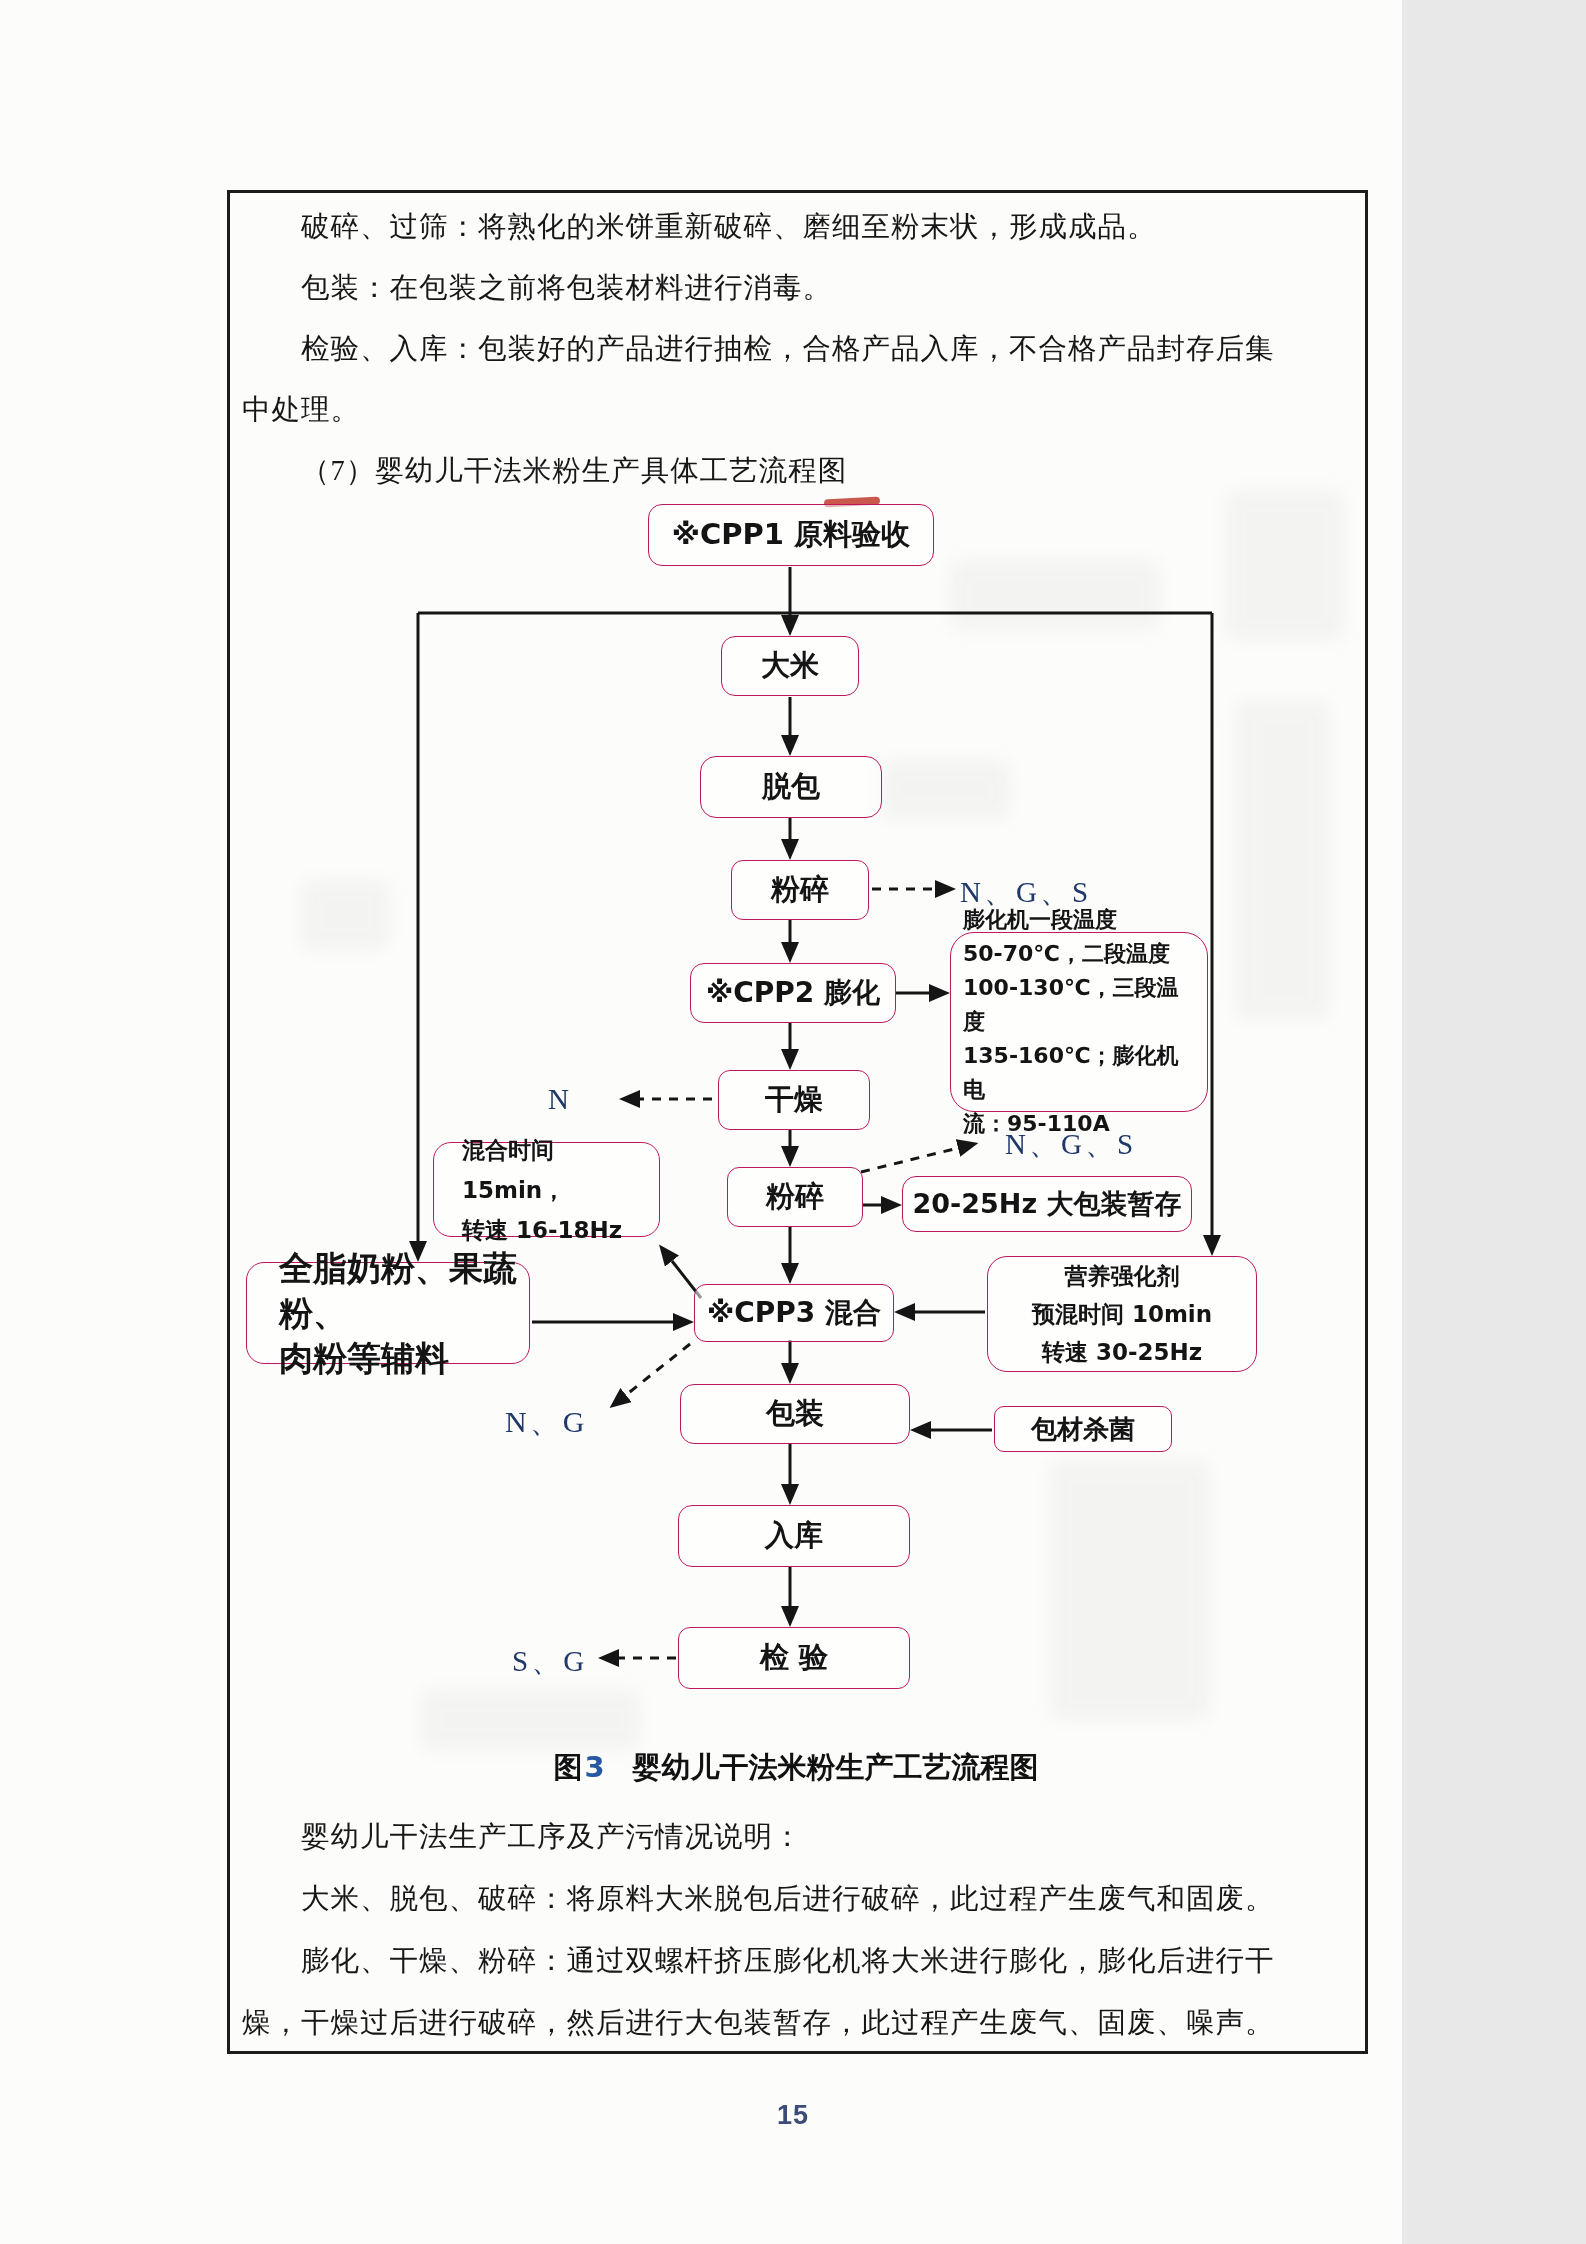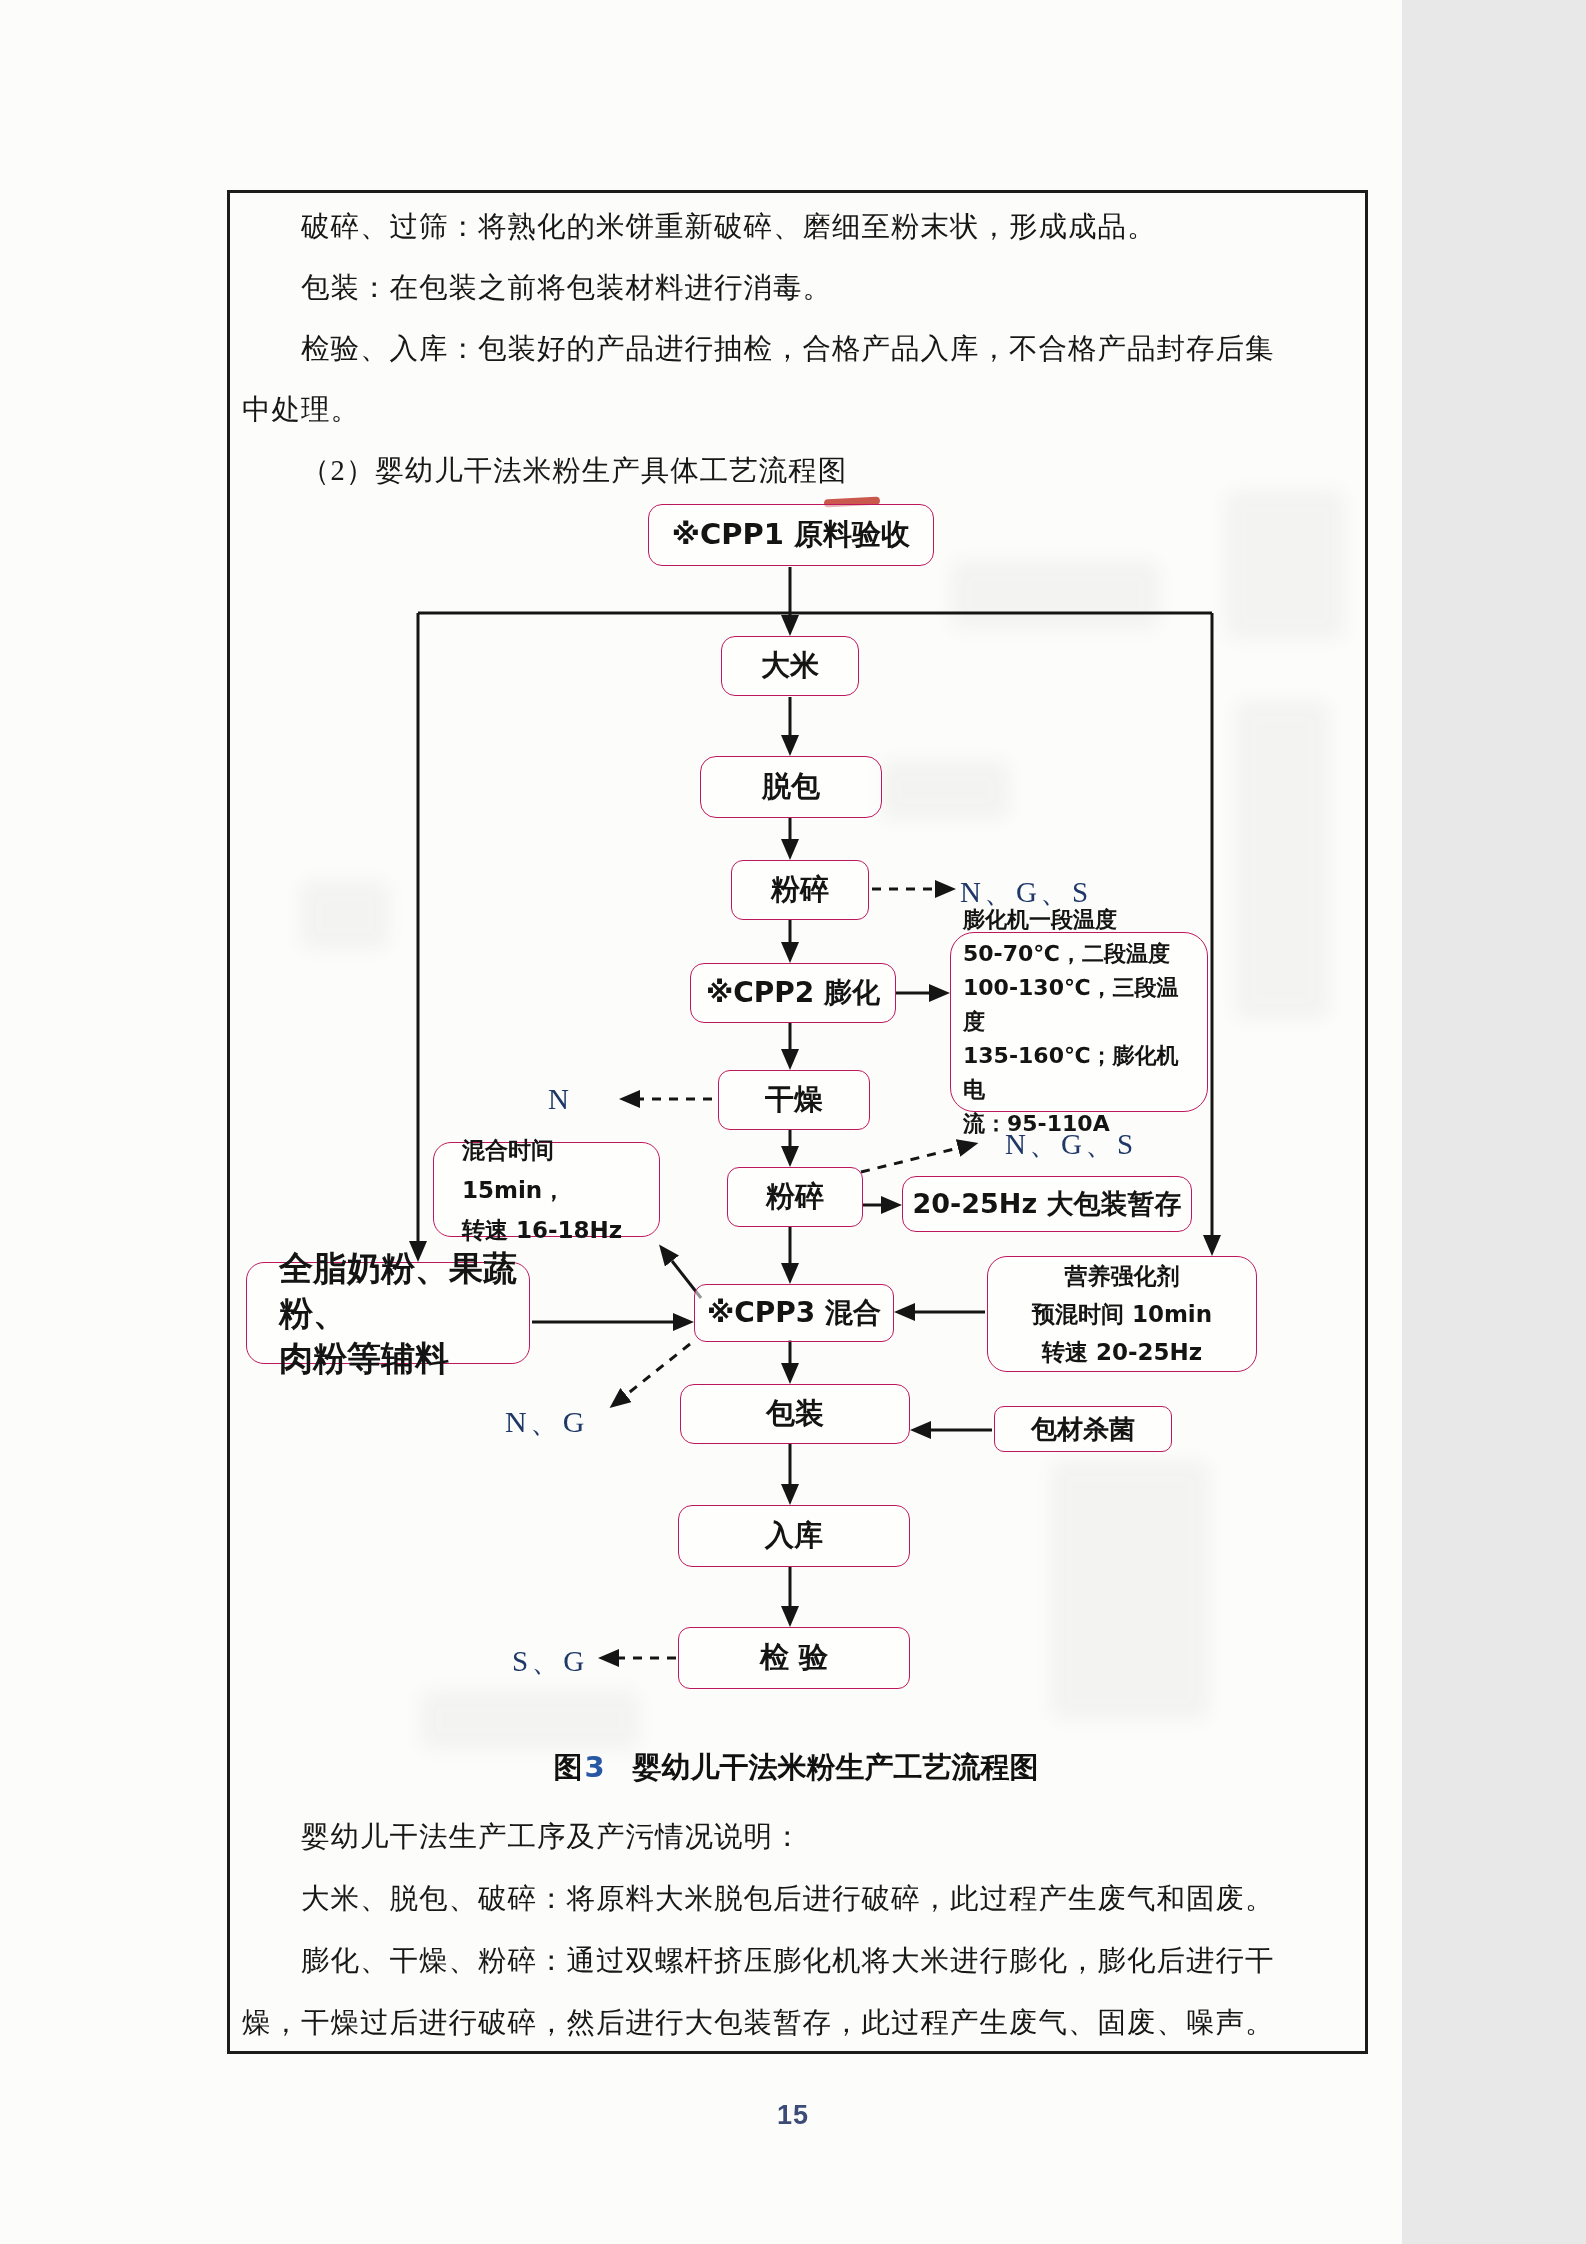--- a/index.html
+++ b/index.html
@@ -45,21 +45,21 @@
   <div class="smudge" style="left:1050px;top:1460px;width:160px;height:260px;"></div>
   <div class="smudge" style="left:420px;top:1690px;width:220px;height:60px;"></div>
 
   <div class="cell-border"></div>
 
   <div class="toplines">
     <div class="textline" style="top:196px;">　　破碎、过筛：将熟化的米饼重新破碎、磨细至粉末状，形成成品。</div>
     <div class="textline" style="top:257px;">　　包装：在包装之前将包装材料进行消毒。</div>
     <div class="textline" style="top:318px;">　　检验、入库：包装好的产品进行抽检，合格产品入库，不合格产品封存后集</div>
     <div class="textline" style="top:379px;">中处理。</div>
-    <div class="textline" style="top:440px;">　　（2）婴幼儿干法米粉生产具体工艺流程图</div>
+    <div class="textline" style="top:440px;">　　（7）婴幼儿干法米粉生产具体工艺流程图</div>
   </div>
 
   <div class="red-mark"></div>
 
   <svg class="connectors" width="1586" height="2244" viewBox="0 0 1586 2244">
     <defs>
       <marker id="ah" markerWidth="7" markerHeight="6" refX="0" refY="3" orient="auto">
         <path d="M0,0 L7,3 L0,6 Z" fill="#151515"></path>
       </marker>
     </defs>
@@ -120,21 +120,21 @@
   <div class="fbox fnote" style="left:433px;top:1142px;width:227px;height:95px;border-radius:18px;font-size:23px;line-height:40px;padding-left:28px;">混合时间 15min，
 转速 16-18Hz</div>
 
   <div class="fbox fnote" style="left:246px;top:1262px;width:284px;height:102px;border-radius:18px;font-size:34px;line-height:45px;padding-left:32px;">全脂奶粉、果蔬粉、
 肉粉等辅料</div>
 
   <div class="fbox" style="left:694px;top:1284px;width:200px;height:58px;border-radius:12px;font-size:28px;">※CPP3 混合</div>
 
   <div class="fbox fnote-center" style="left:987px;top:1256px;width:270px;height:116px;border-radius:20px;font-size:23px;line-height:38px;">营养强化剂
 预混时间 10min
-转速 20-25Hz</div>
+转速 30-25Hz</div>
 
   <div class="fbox" style="left:680px;top:1384px;width:230px;height:60px;border-radius:14px;font-size:29px;">包装</div>
 
   <div class="fbox" style="left:994px;top:1406px;width:178px;height:46px;border-radius:10px;font-size:26px;text-align:right;">包材杀菌</div>
 
   <div class="fbox" style="left:678px;top:1505px;width:232px;height:62px;border-radius:14px;font-size:29px;">入库</div>
 
   <div class="fbox" style="left:678px;top:1627px;width:232px;height:62px;border-radius:12px;font-size:29px;">检 验</div>
 
   <div class="flabel" style="left:960px;top:873px;">N、G、S</div>

